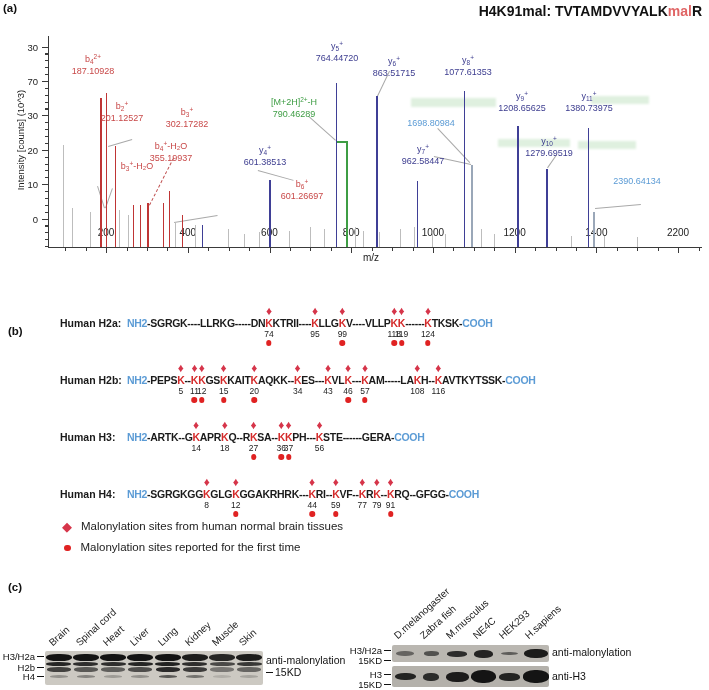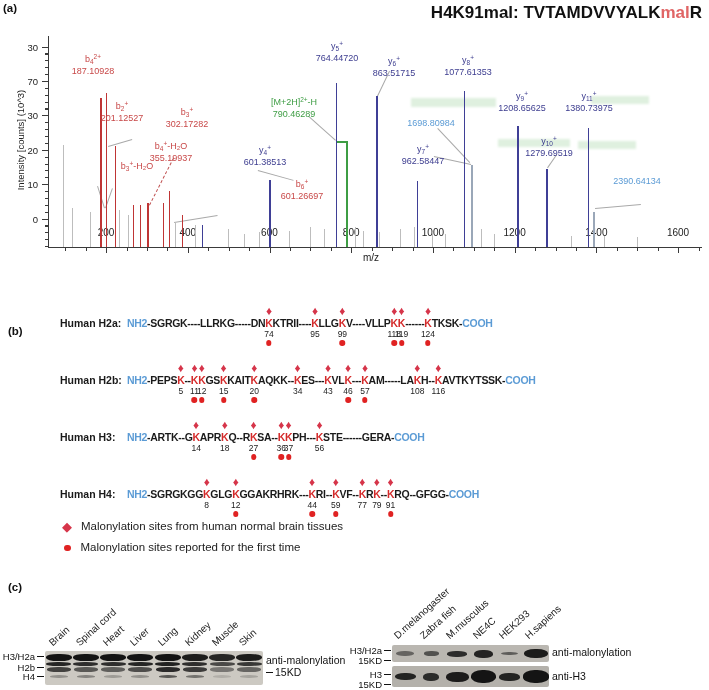--- a/index.html
+++ b/index.html
@@ -2,21 +2,21 @@
 <html><head>
 <meta charset="utf-8">
 <style>
   html,body { margin:0; padding:0; background:#fff; }
   .page { position:relative; width:709px; height:690px; background:#ffffff;
           font-family:"Liberation Sans", sans-serif; overflow:hidden; color:#111; }
   .abs { position:absolute; }
   .panel-letter { font-weight:bold; font-size:11.5px; color:#111; }
 
   
-  #fig-title { font-weight:bold; font-size:17px; white-space:nowrap; }
+  #fig-title { font-weight:bold; font-size:14px; white-space:nowrap; }
   #spectrum { position:absolute; left:48px; top:36px; width:653px; height:211px;
               border-left:1.6px solid #3a3a3a; border-bottom:1.6px solid #3a3a3a; }
   .peak { position:absolute; }
   .ms-label { position:absolute; text-align:center; font-size:9px; line-height:10.5px;
               transform:translateX(-50%); white-space:nowrap; }
   .ms-label sub { font-size:6.5px; position:relative; top:2px; vertical-align:baseline; }
   .ms-label sup { font-size:6.5px; position:relative; top:-3px; vertical-align:baseline; }
   .ytick-label { position:absolute; font-size:9.5px; color:#222; width:22px; text-align:right; }
   .xtick-label { position:absolute; font-size:10px; color:#222; transform:translateX(-50%); }
   .tickline { position:absolute; background:#3a3a3a; }
@@ -133,21 +133,21 @@
       <div class="xtick-label" style="left: 465.62px; top: 191px;">1200</div>
       <div class="tickline" style="left: 486.1px; top: 211px; width: 1.2px; height: 3.5px;"></div>
       <div class="tickline" style="left: 506.5px; top: 211px; width: 1.2px; height: 3.5px;"></div>
       <div class="tickline" style="left: 526.9px; top: 211px; width: 1.2px; height: 3.5px;"></div>
       <div class="tickline" style="left: 547.3px; top: 211px; width: 1.2px; height: 6px;"></div>
       <div class="xtick-label" style="left: 547.34px; top: 191px;">1400</div>
       <div class="tickline" style="left: 567.8px; top: 211px; width: 1.2px; height: 3.5px;"></div>
       <div class="tickline" style="left: 588.2px; top: 211px; width: 1.2px; height: 3.5px;"></div>
       <div class="tickline" style="left: 608.6px; top: 211px; width: 1.2px; height: 3.5px;"></div>
       <div class="tickline" style="left: 629.1px; top: 211px; width: 1.2px; height: 6px;"></div>
-      <div class="xtick-label" style="left: 629.06px; top: 191px;">1600</div>
+      <div class="xtick-label" style="left: 629.06px; top: 191px;">2200</div>
       <div class="tickline" style="left: 649.5px; top: 211px; width: 1.2px; height: 3.5px;"></div>
       <div class="smudge" style="left: 362px; top: 62px; width: 85px; height: 9px; background: rgba(140, 200, 140, 0.28);"></div>
       <div class="smudge" style="left: 449px; top: 103px; width: 72px; height: 8px; background: rgba(140, 200, 140, 0.28);"></div>
       <div class="smudge" style="left: 529px; top: 105px; width: 58px; height: 8px; background: rgba(140, 200, 140, 0.28);"></div>
       <div class="smudge" style="left: 542px; top: 60px; width: 58px; height: 8px; background: rgba(140, 200, 140, 0.28);"></div>
       <div class="callout" style="left: 59px; top: 110px; width: 25px; border-top: 1px solid rgb(169, 169, 169); transform: rotate(-0.283794rad);"></div>
       <div class="callout" style="left: 49px; top: 150px; width: 23.1px; border-top: 1px solid rgb(169, 169, 169); transform: rotate(1.26274rad);"></div>
       <div class="callout" style="left: 56px; top: 172px; width: 21.2px; border-top: 1px solid rgb(169, 169, 169); transform: rotate(-1.23412rad);"></div>
       <div class="callout" style="left: 100px; top: 169px; width: 52.8px; border-top: 1px dashed rgb(192, 80, 80); transform: rotate(-1.09867rad);"></div>
       <div class="callout" style="left: 209px; top: 134px; width: 37.4px; border-top: 1px solid rgb(169, 169, 169); transform: rotate(0.270947rad);"></div>

